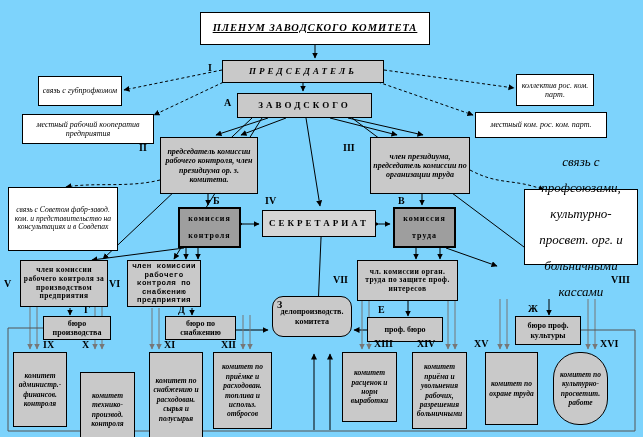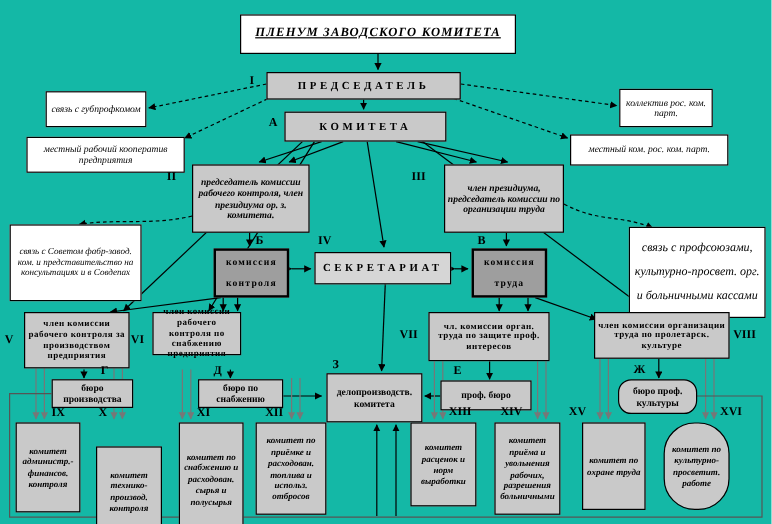--- a/index.html
+++ b/index.html
@@ -1,16 +1,16 @@
 <!DOCTYPE html>
 <html><head>
 <meta charset="utf-8">
 <style>
   html,body{margin:0;padding:0;background:#fff;}
-  #stage{position:relative;width:643px;height:437px;background:#14b8a6;overflow:hidden;
+  #stage{position:relative;width:643px;height:437px;background:#7dd3fc;overflow:hidden;
          font-family:"Liberation Serif","DejaVu Serif",serif;}
   #wires{position:absolute;left:0;top:0;width:643px;height:437px;}
   .box{position:absolute;box-sizing:border-box;border:1px solid #000;background:#c9c9c9;
        display:flex;align-items:center;justify-content:center;text-align:center;
        line-height:1.15;padding:1px 2px;color:#000;}
   .white{background:#fff;font-style:italic;font-size:8px;}
   .hdr{font-weight:bold;letter-spacing:3px;font-size:9px;}
   .titlebox{background:#fff;font-weight:bold;font-style:italic;font-size:10.5px;
             text-decoration:underline;letter-spacing:1px;}
   .boldital{font-weight:bold;font-style:italic;font-size:8px;}
@@ -100,23 +100,23 @@
       <line x1="595" y1="299" x2="595" y2="349" marker-end="url(#aG)"></line>
     </g>
 
     <polyline points="43,328 8,328 8,431 635,431 635,330 580,330" fill="none" stroke="#555"></polyline>
     <line x1="314" y1="430" x2="314" y2="354" stroke="#000" marker-end="url(#aB)"></line>
     <line x1="330" y1="430" x2="330" y2="354" stroke="#000" marker-end="url(#aB)"></line>
   </svg>
 
   <div class="box titlebox" style="left:200px;top:12px;width:230px;height:33px;">ПЛЕНУМ ЗАВОДСКОГО КОМИТЕТА</div>
 
-  <div class="box hdr" style="left:222px;top:60px;width:162px;height:23px;">ПРЕДСЕДАТЕЛЬ</div>
+  <div class="box hdr" style="left:222px;top:60px;width:162px;height:23px;font-style:italic;">ПРЕДСЕДАТЕЛЬ</div>
 
-  <div class="box hdr" style="left:237px;top:93px;width:135px;height:25px;">КОМИТЕТА</div>
+  <div class="box hdr" style="left:237px;top:93px;width:135px;height:25px;">ЗАВОДСКОГО</div>
 
   <div class="box white" style="left:38px;top:76px;width:84px;height:30px;">связь с губпрофкомом</div>
 
   <div class="box white" style="left:22px;top:114px;width:132px;height:30px;">местный рабочий кооператив предприятия</div>
 
   <div class="box white" style="left:516px;top:74px;width:78px;height:32px;">коллектив рос. ком. парт.</div>
 
   <div class="box white" style="left:475px;top:112px;width:132px;height:26px;">местный ком. рос. ком. парт.</div>
 
   <div class="box boldital" style="left:160px;top:137px;width:98px;height:57px;">председатель комиссии рабочего контроля, член президиума ор. з. комитета.</div>
@@ -124,39 +124,38 @@
   <div class="box boldital" style="left:370px;top:137px;width:100px;height:57px;">член президиума, председатель комиссии по организации труда</div>
 
   <div class="box dark" style="left:178px;top:207px;width:63px;height:41px;">комиссия контроля</div>
 
   <div class="box hdr lite" style="left:262px;top:210px;width:114px;height:27px;">СЕКРЕТАРИАТ</div>
 
   <div class="box dark" style="left:393px;top:207px;width:63px;height:41px;">комиссия труда</div>
 
   <div class="box white" style="left:8px;top:187px;width:110px;height:64px;font-size:7.6px;">связь с Советом фабр-завод. ком. и представительство на консультациях и в Совдепах</div>
 
-  <div class="box white" style="left:524px;top:189px;width:114px;height:76px;font-size:10px;line-height:2;">связь с профсоюзами, культурно-просвет. орг. и больничными кассами</div>
+  <div class="box white" style="left:524px;top:189px;width:114px;height:76px;font-size:13px;line-height:2;">связь с профсоюзами, культурно-просвет. орг. и больничными кассами</div>
 
   <div class="box boldup" style="left:20px;top:260px;width:88px;height:47px;">член комиссии рабочего контроля за производством предприятия</div>
 
-  <div class="box boldup" style="left:127px;top:260px;width:74px;height:36px;">член комиссии рабочего контроля по снабжению предприятия</div>
+  <div class="box boldup" style="left:127px;top:260px;width:74px;height:47px;font-family:Liberation Mono, monospace;">член комиссии рабочего контроля по снабжению предприятия</div>
 
   <div class="box boldup" style="left:357px;top:260px;width:101px;height:41px;">чл. комиссии орган. труда по защите проф. интересов</div>
 
-  <div class="box boldup" style="left:495px;top:260px;width:113px;height:39px;">член комиссии организации труда по пролетарск. культуре</div>
 
   <div class="box bureau" style="left:43px;top:316px;width:68px;height:24px;">бюро производства</div>
 
   <div class="box bureau" style="left:165px;top:316px;width:71px;height:24px;">бюро по снабжению</div>
 
   <div class="box bureau" style="left:367px;top:317px;width:76px;height:25px;">проф. бюро</div>
 
-  <div class="box bureau" style="left:515px;top:316px;width:66px;height:29px;border-radius:11px;">бюро проф. культуры</div>
+  <div class="box bureau" style="left:515px;top:316px;width:66px;height:29px;">бюро проф. культуры</div>
 
-  <div class="box bureau" style="left:272px;top:311px;width:80px;height:41px;">делопроизводств. комитета</div>
+  <div class="box bureau" style="left:272px;top:296px;width:80px;height:41px;border-radius:11px;">делопроизводств. комитета</div>
 
   <div class="box comm" style="left:13px;top:352px;width:54px;height:75px;">комитет администр.- финансов. контроля</div>
   <div class="box comm" style="left:80px;top:352px;width:55px;height:75px;margin-top:20px;">комитет технико- производ. контроля</div>
   <div class="box comm" style="left:149px;top:352px;width:54px;height:95px;">комитет по снабжению и расходован. сырья и полусырья</div>
   <div class="box comm" style="left:213px;top:352px;width:59px;height:77px;">комитет по приёмке и расходован. топлива и использ. отбросов</div>
   <div class="box comm" style="left:342px;top:352px;width:55px;height:70px;">комитет расценок и норм выработки</div>
   <div class="box comm" style="left:412px;top:352px;width:55px;height:77px;">комитет приёма и увольнения рабочих, разрешения больничными</div>
   <div class="box comm" style="left:485px;top:352px;width:53px;height:73px;">комитет по охране труда</div>
   <div class="box comm" style="left:553px;top:352px;width:55px;height:73px;border-radius:26px;">комитет по культурно- просветит. работе</div>
 

